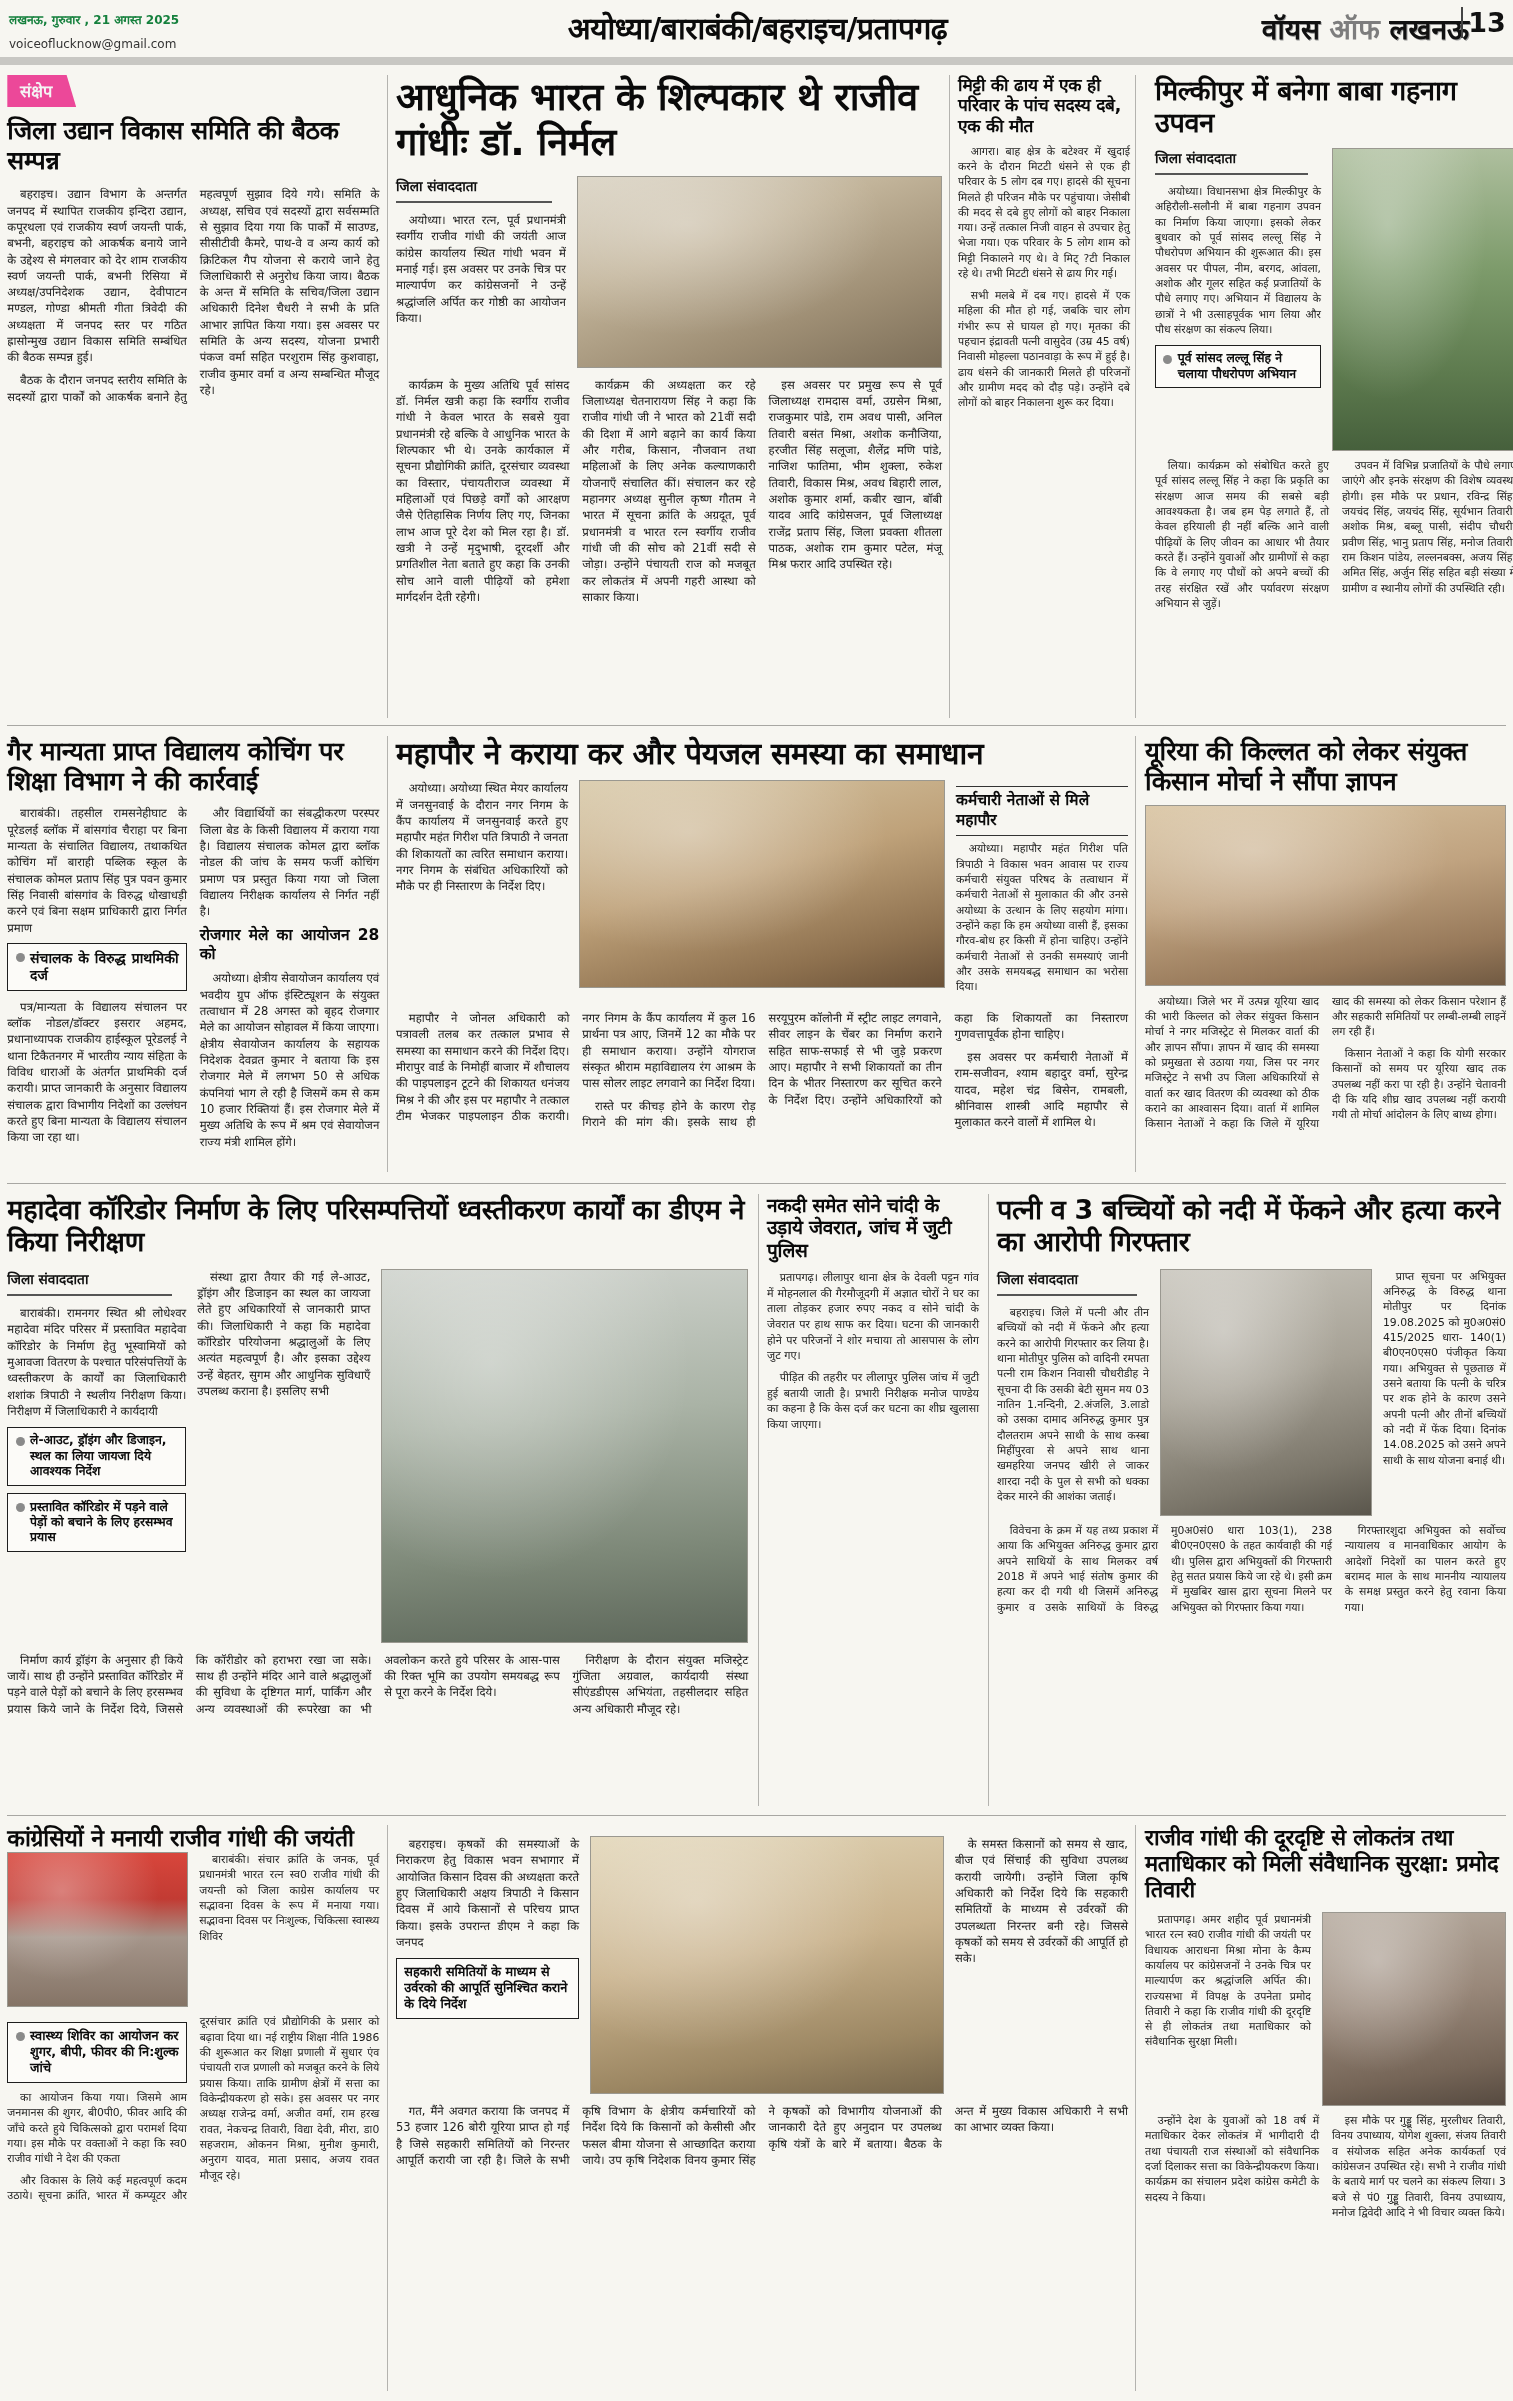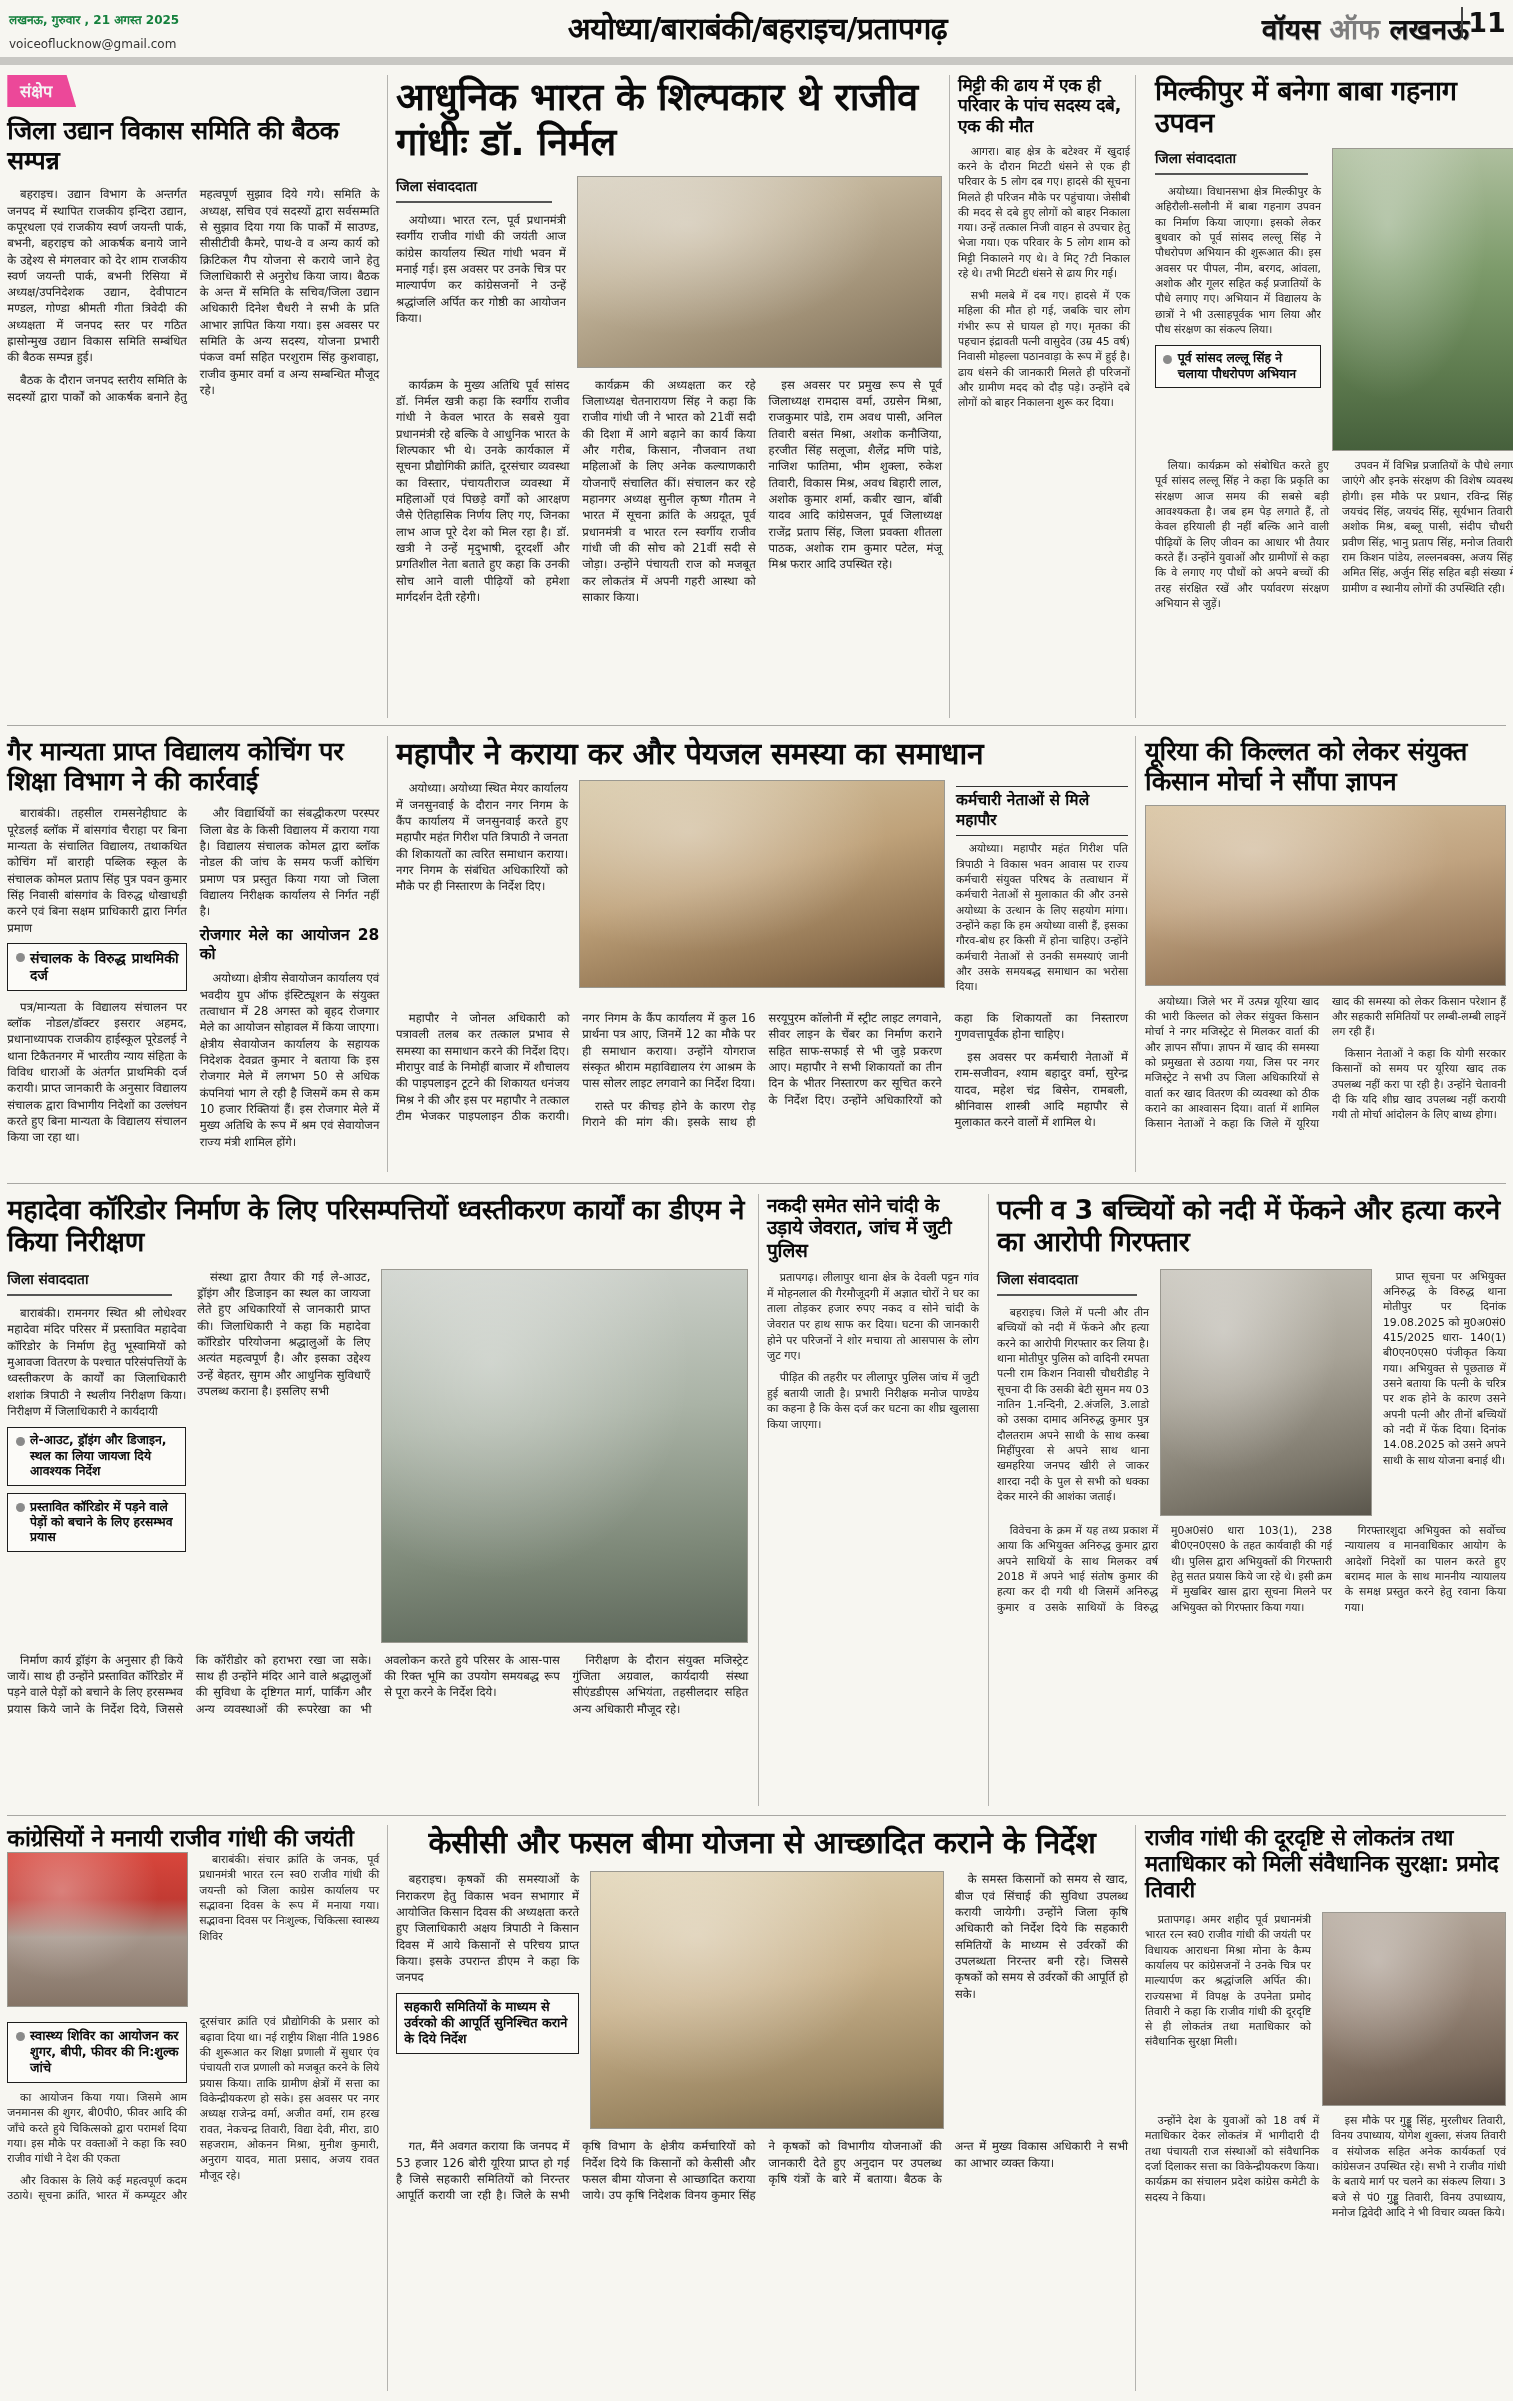--- a/index.html
+++ b/index.html
@@ -55,21 +55,21 @@
 <div class="page">
 
   <div class="hdr-date">लखनऊ, गुरुवार , 21 अगस्त 2025</div>
   <div class="hdr-mail">voiceoflucknow@gmail.com</div>
   <div class="hdr-region">अयोध्या/बाराबंकी/बहराइच/प्रतापगढ़</div>
   <div class="hdr-mast">
     <span>वॉयस</span>
     <span class="lite">ऑफ</span>
     <span>लखनऊ</span>
   </div>
-  <div class="hdr-pgno">11</div>
+  <div class="hdr-pgno">13</div>
   <div class="hdr-band"></div>
 
   <div class="abs" style="left:7.3px;top:75px;width:372px;">
     <div class="tag">संक्षेप</div>
     <div class="headline" style="font-size:25px;margin:9px 0 11px;">जिला उद्यान विकास समिति की बैठक सम्पन्न</div>
     <div class="body-text cols2" style="height:511px;">
       <p>बहराइच। उद्यान विभाग के अन्तर्गत जनपद में स्थापित राजकीय इन्दिरा उद्यान, कपूरथला एवं राजकीय स्वर्ण जयन्ती पार्क, बभनी, बहराइच को आकर्षक बनाये जाने के उद्देश्य से मंगलवार को देर शाम राजकीय स्वर्ण जयन्ती पार्क, बभनी रिसिया में अध्यक्ष/उपनिदेशक उद्यान, देवीपाटन मण्डल, गोण्डा श्रीमती गीता त्रिवेदी की अध्यक्षता में जनपद स्तर पर गठित ह्रासोन्मुख उद्यान विकास समिति सम्बंधित की बैठक सम्पन्न हुई।</p>
       <p>बैठक के दौरान जनपद स्तरीय समिति के सदस्यों द्वारा पार्कों को आकर्षक बनाने हेतु महत्वपूर्ण सुझाव दिये गये। समिति के अध्यक्ष, सचिव एवं सदस्यों द्वारा सर्वसम्मति से सुझाव दिया गया कि पार्कों में साउण्ड, सीसीटीवी कैमरे, पाथ-वे व अन्य कार्य को क्रिटिकल गैप योजना से कराये जाने हेतु जिलाधिकारी से अनुरोध किया जाय। बैठक के अन्त में समिति के सचिव/जिला उद्यान अधिकारी दिनेश चैधरी ने सभी के प्रति आभार ज्ञापित किया गया। इस अवसर पर समिति के अन्य सदस्य, योजना प्रभारी पंकज वर्मा सहित परशुराम सिंह कुशवाहा, राजीव कुमार वर्मा व अन्य सम्बन्धित मौजूद रहे।</p>
     </div>
   </div>
@@ -262,21 +262,20 @@
         <span class="dot"></span>
         <span>स्वास्थ्य शिविर का आयोजन कर शुगर, बीपी, फीवर की नि:शुल्क जांचे</span>
       </div>
       <p>का आयोजन किया गया। जिसमे आम जनमानस की शुगर, बी0पी0, फीवर आदि की जाँचे करते हुये चिकित्सको द्वारा परामर्श दिया गया। इस मौके पर वक्ताओं ने कहा कि स्व0 राजीव गांधी ने देश की एकता</p>
       <p>और विकास के लिये कई महत्वपूर्ण कदम उठाये। सूचना क्रांति, भारत में कम्प्यूटर और दूरसंचार क्रांति एवं प्रौद्योगिकी के प्रसार को बढ़ावा दिया था। नई राष्ट्रीय शिक्षा नीति 1986 की शुरूआत कर शिक्षा प्रणाली में सुधार एंव पंचायती राज प्रणाली को मजबूत करने के लिये प्रयास किया। ताकि ग्रामीण क्षेत्रों में सत्ता का विकेन्द्रीयकरण हो सके। इस अवसर पर नगर अध्यक्ष राजेन्द्र वर्मा, अजीत वर्मा, राम हरख रावत, नेकचन्द्र तिवारी, विद्या देवी, मीरा, डा0 सहजराम, ओकनन मिश्रा, मुनीश कुमारी, अनुराग यादव, माता प्रसाद, अजय रावत मौजूद रहे।</p>
     </div>
   </div>
   <div class="vline" style="left:387px;top:1825px;height:566px;"></div>
 
   <div class="abs" style="left:396px;top:1825px;width:732px;">
-    <div class="headline" style="font-size:30px;text-align:center;">केसीसी और फसल बीमा योजना से आच्छादित कराने के निर्देश</div>
     <div class="row" style="margin-top:11px;">
       <div style="width:183px;flex:0 0 auto;">
         <div class="body-text">
             <p>बहराइच। कृषकों की समस्याओं के निराकरण हेतु विकास भवन सभागार में आयोजित किसान दिवस की अध्यक्षता करते हुए जिलाधिकारी अक्षय त्रिपाठी ने किसान दिवस में आये किसानों से परिचय प्राप्त किया। इसके उपरान्त डीएम ने कहा कि जनपद</p>
           </div>
         <div class="boxhead" style="font-size:12.8px;">
           <span>सहकारी समितियों के माध्यम से उर्वरको की आपूर्ति सुनिश्चित कराने के दिये निर्देश</span>
         </div>
       </div>
       <div class="photo ph-kcc" style="flex:1;height:256px;">

